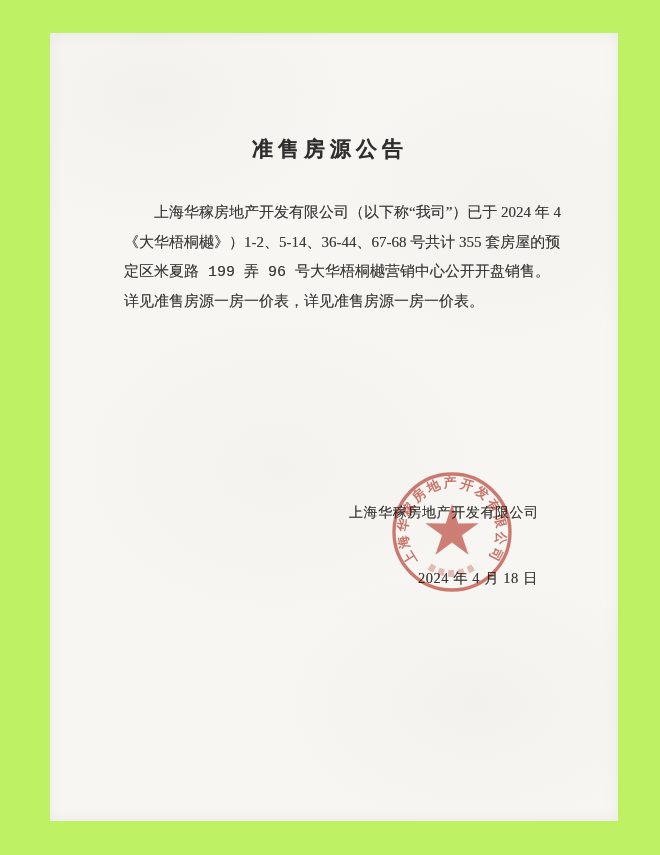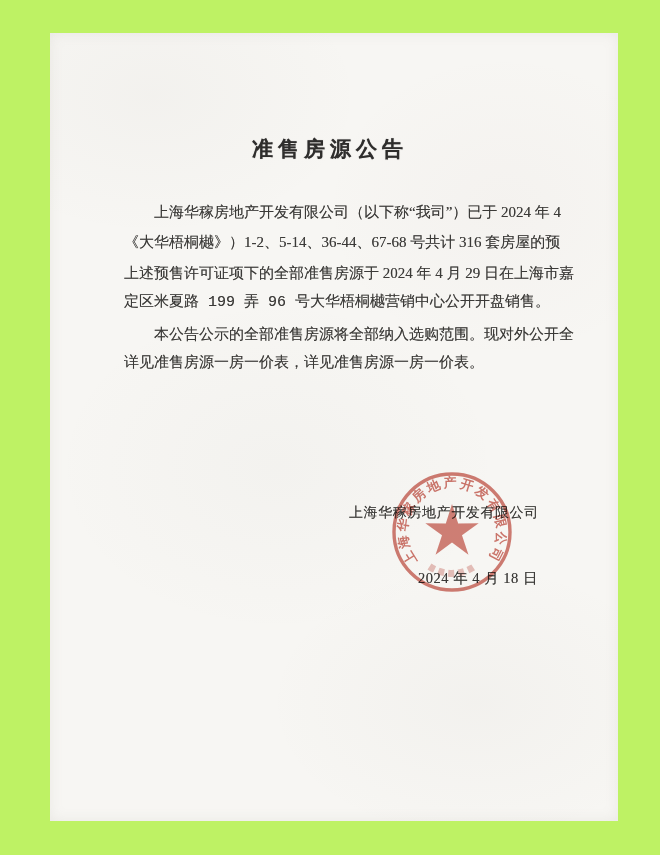--- a/index.html
+++ b/index.html
@@ -102,24 +102,22 @@
 <body>
 
 <div class="stage">
 
   <div class="paper"></div>
 
   <div class="doc-title">准售房源公告</div>
 
   <div class="doc-body">
     <div class="body-line indent">上海华稼房地产开发有限公司（以下称“我司”）已于 2024 年 4</div>
-    <div class="body-line">《大华梧桐樾》）1-2、5-14、36-44、67-68 号共计 316 套房屋的预</div>
-    <div class="body-line">上述预售许可证项下的全部准售房源于 2024 年 4 月 29 日在上海市嘉</div>
+    <div class="body-line">《大华梧桐樾》）1-2、5-14、36-44、67-68 号共计 355 套房屋的预</div>
     <div class="body-line para-end">定区米夏路 199 弄 96 号大华梧桐樾营销中心公开开盘销售。</div>
-    <div class="body-line indent">本公告公示的全部准售房源将全部纳入选购范围。现对外公开全</div>
     <div class="body-line para-end">详见准售房源一房一价表，详见准售房源一房一价表。</div>
   </div>
 
   <div class="signature-line">上海华稼房地产开发有限公司</div>
 
   <div class="date-line">2024 年 4 月 18 日</div>
 
   <svg class="seal" viewBox="0 0 140 140" xmlns="http://www.w3.org/2000/svg">
 
     <circle cx="70" cy="70" r="58" fill="none" stroke="#c14a3e" stroke-width="3.4" opacity="0.82"></circle>

